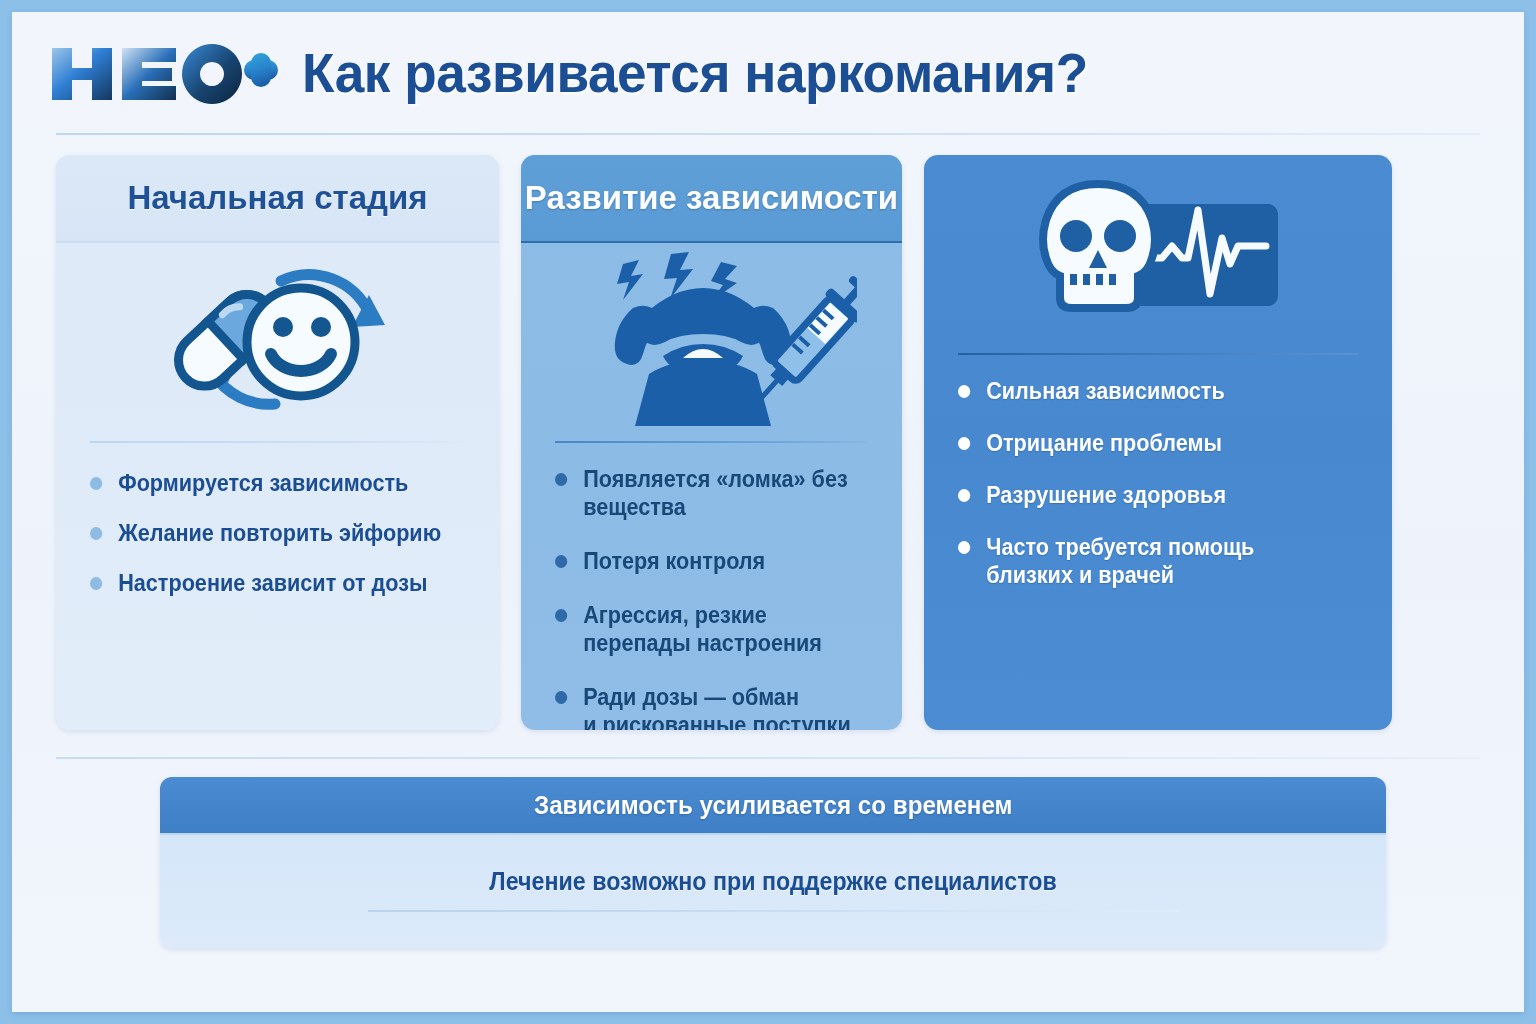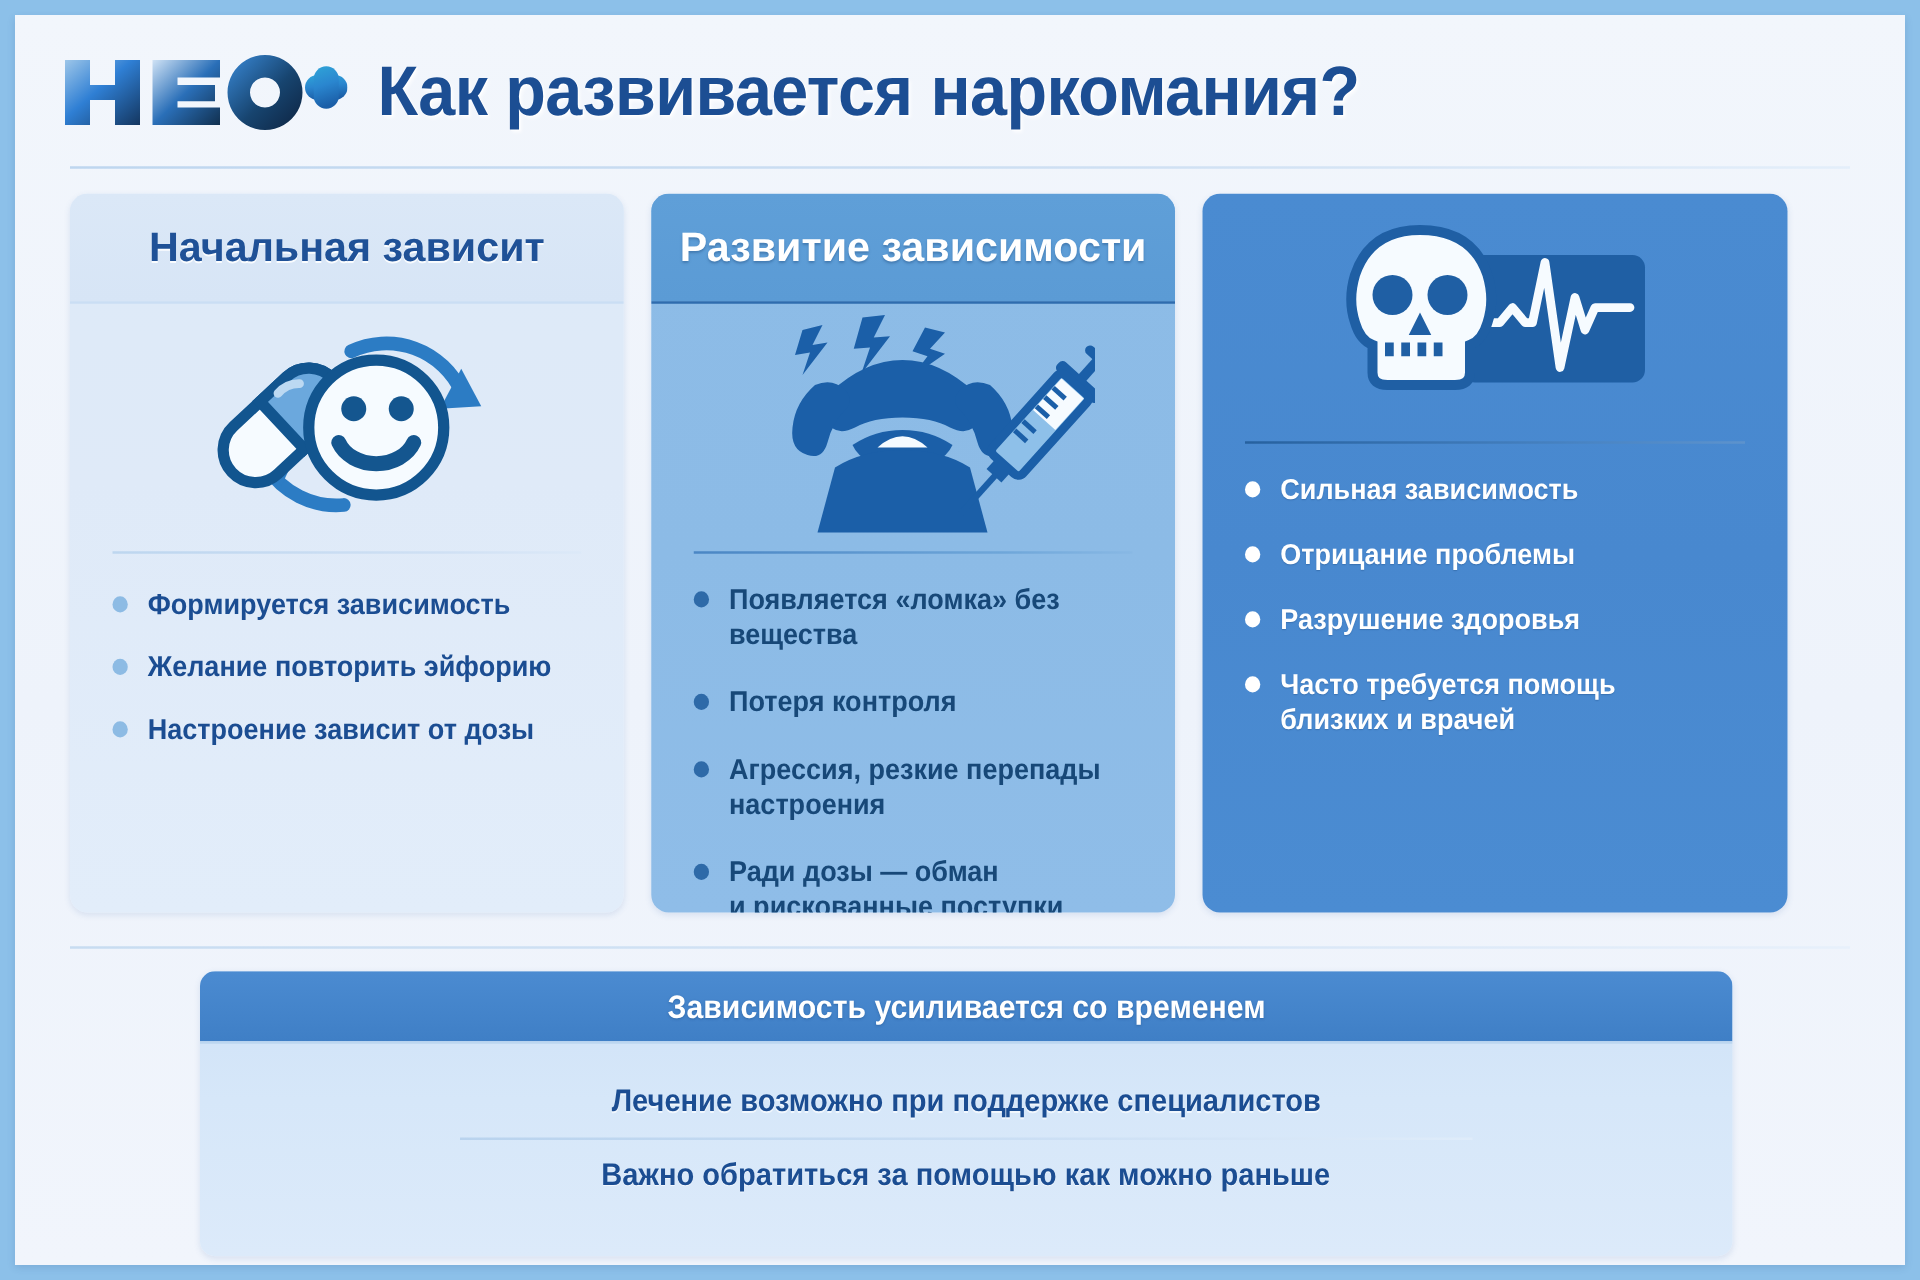--- a/index.html
+++ b/index.html
@@ -85,21 +85,21 @@
   .card {
     position: relative;
     border-radius: 14px;
     overflow: hidden;
     box-shadow: 0 2px 5px rgba(50,95,160,.13);
     display: flex;
     flex-direction: column;
   }
 
   .card-1 { width: 443px; background: linear-gradient(180deg,#ddeaf8 0%, #dfeaf8 40%, #e2edfa 100%); }
-  .card-2 { width: 419px; background: linear-gradient(180deg,#8dbce7 0%, #8cbbe6 50%, #8fbde8 100%); }
+  .card-2 { width: 381px; background: linear-gradient(180deg,#8dbce7 0%, #8cbbe6 50%, #8fbde8 100%); }
   .card-3 { width: 468px; background: linear-gradient(180deg,#4a8bd1 0%, #4888cf 50%, #4b8cd2 100%); }
 
   .card-head {
     height: 88px;
     display: flex;
     align-items: center;
     justify-content: center;
     flex: none;
   }
   .card-1 .card-head { background: linear-gradient(180deg,#dbe8f7 0%, #d7e5f6 100%); border-bottom: 2px solid #cadef4; }
@@ -276,21 +276,21 @@
     </div>
 
     <div class="page-title">Как развивается наркомания?</div>
   </div>
   <div class="hdr-divider"></div>
 
   <div class="cards">
 
     <div class="card card-1">
       <div class="card-head">
-        <div class="card-title">Начальная зависит</div>
+        <div class="card-title">Начальная стадия</div>
       </div>
       <div class="card-icon">
         <svg width="250" height="175" viewBox="0 0 250 175" aria-hidden="true">
 
           <g fill="none" stroke="#2c7cc4" stroke-width="11" stroke-linecap="round">
             <path d="M128 26 A66 66 0 0 1 216 58"></path>
             <path d="M122 149 A66 66 0 0 1 60 118"></path>
           </g>
           <path d="M216 40 l16 30 l-33 2 Z" fill="#2c7cc4"></path>
           <path d="M72 134 l-18 -29 l33 -3 Z" fill="#2c7cc4"></path>
@@ -434,20 +434,17 @@
 
   <div class="footer">
     <div class="footer-bar">
       <div class="footer-bar-text">Зависимость усиливается со временем</div>
     </div>
     <div class="footer-rows">
       <div class="footer-row">
         <span>Лечение возможно при поддержке специалистов</span>
       </div>
       <div class="footer-inner-sep"></div>
-      <div class="footer-row">
-        <span>Важно обратиться за помощью как можно раньше</span>
-      </div>
       <div class="footer-pad"></div>
     </div>
   </div>
 
 </div>
 
 </body></html>

